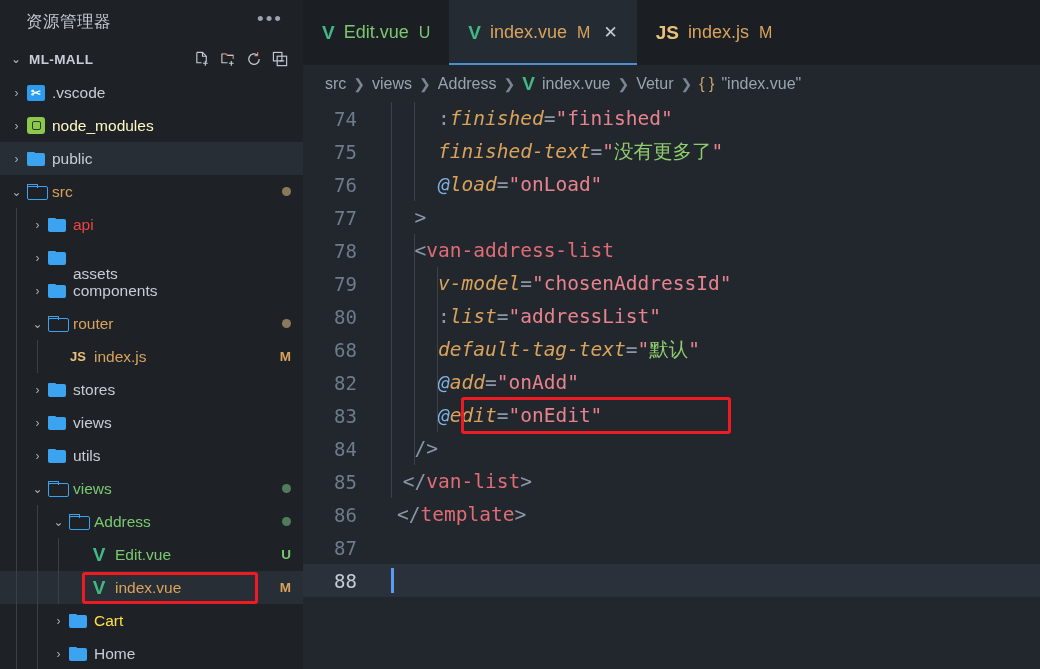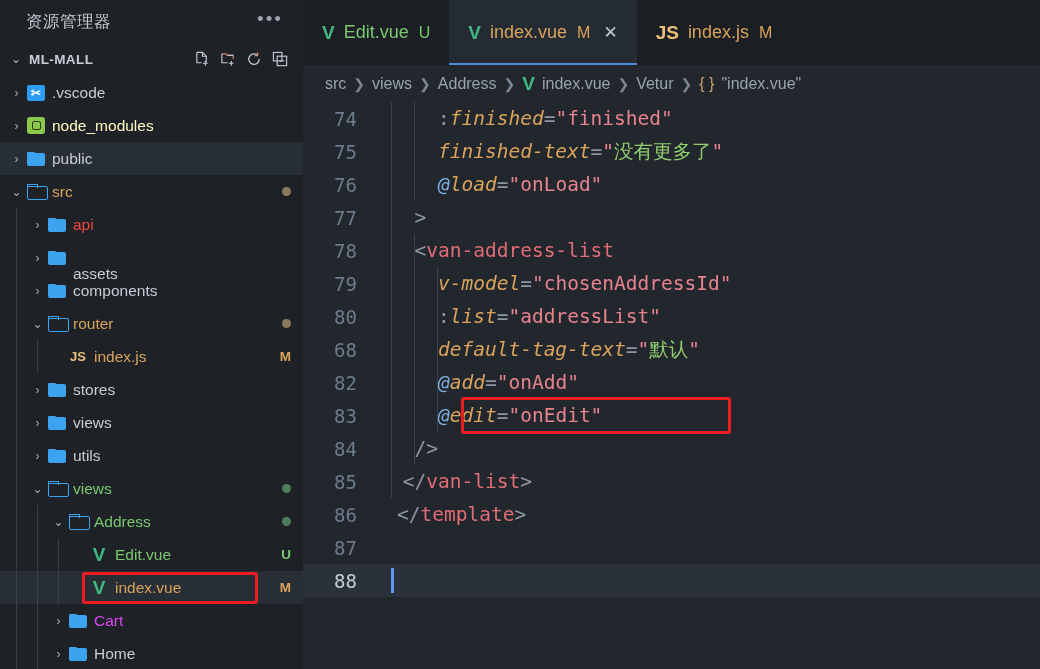--- a/index.html
+++ b/index.html
@@ -336,21 +336,21 @@
           <span class="badge" style="color: rgb(217, 163, 92);">M</span>
         </div>
         <div class="redbox" style="left: 82px; top: 498px; width: 176px; height: 32px;"></div>
         <div class="row" style="padding-left: 50px;">
           <span class="guide" style="left: 16px;"></span>
           <span class="guide" style="left: 37px;"></span>
           <span class="chev">›</span>
           <span class="ico">
             <span class="folder-filled"></span>
           </span>
-          <span class="label" style="color: #d946ef;">Cart</span>
+          <span class="label" style="color: #fde047;">Cart</span>
         </div>
         <div class="row" style="padding-left: 50px;">
           <span class="guide" style="left: 16px;"></span>
           <span class="guide" style="left: 37px;"></span>
           <span class="chev">›</span>
           <span class="ico">
             <span class="folder-filled"></span>
           </span>
           <span class="label" style="color: rgb(200, 204, 212);">Home</span>
         </div>

